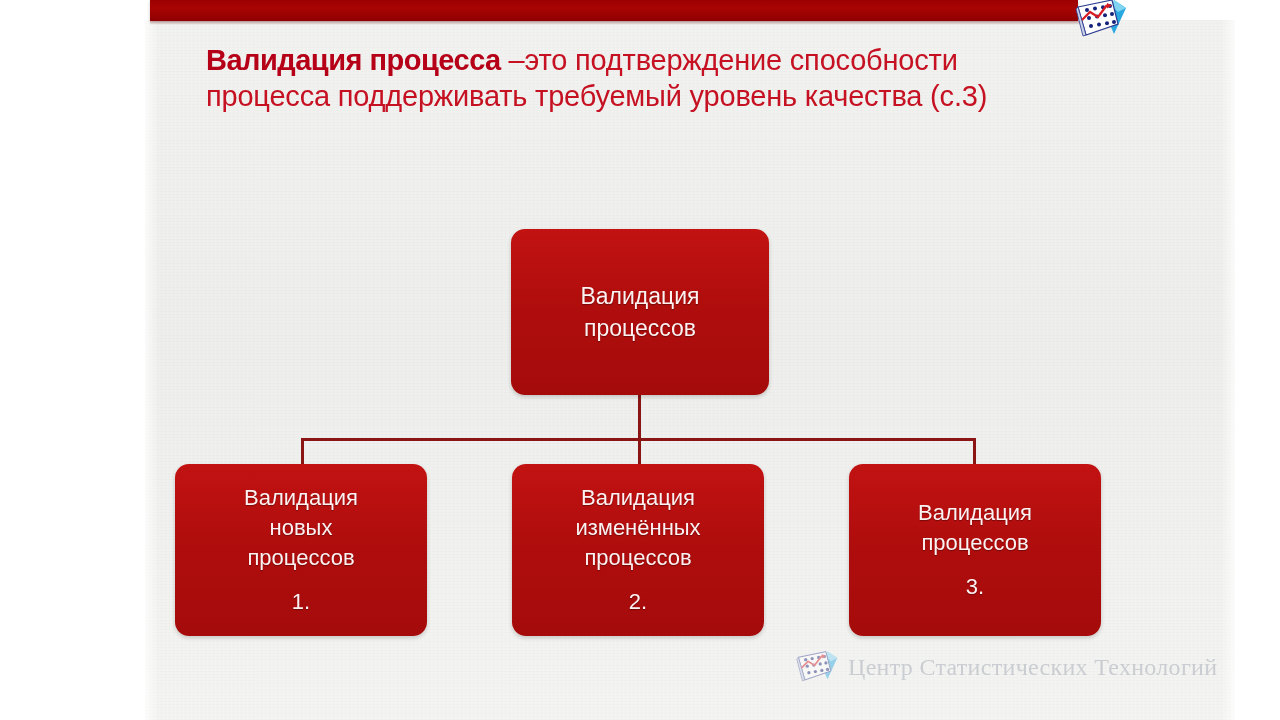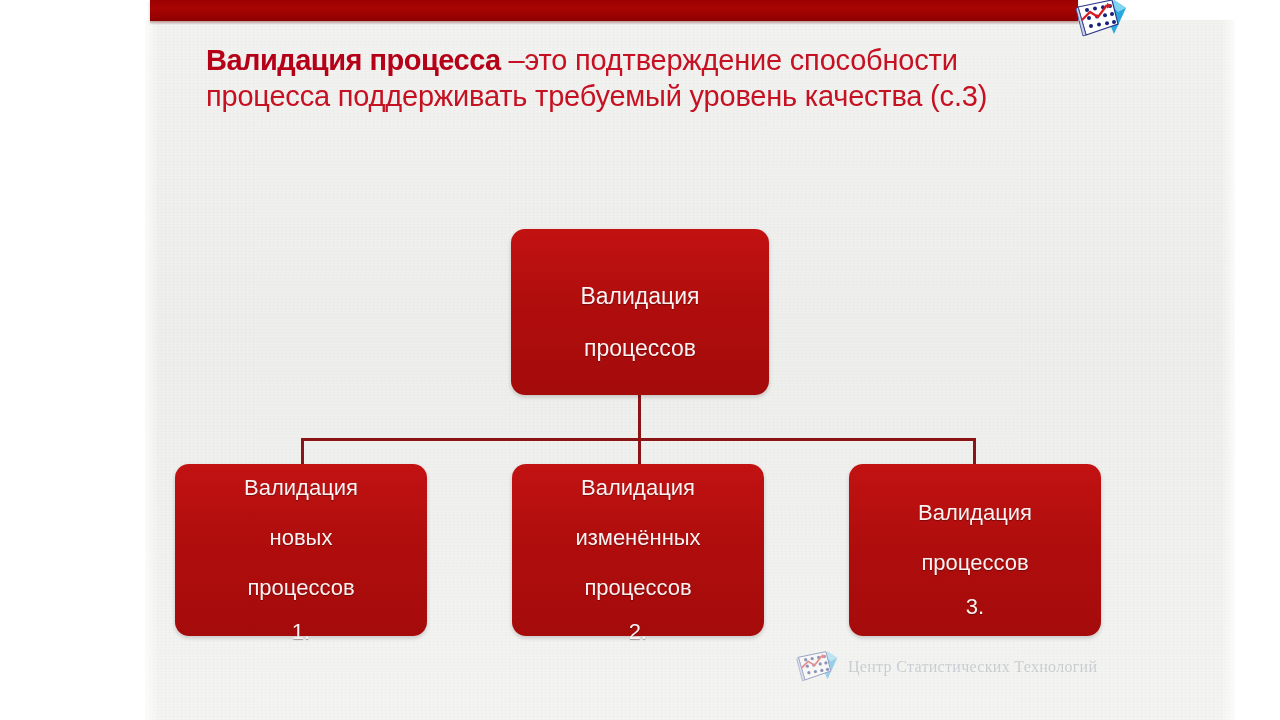--- a/index.html
+++ b/index.html
@@ -123,21 +123,20 @@
     justify-content: center;
     text-align: center;
     pointer-events: auto;
   }
   .node .line {
     display: block;
     font-size: 22px;
     line-height: 30px;
     text-shadow: 0 1px 1px rgba(0,0,0,0.35);
     white-space: nowrap;
-    margin-top: 20px;
   }
   .node .num {
     display: block;
     font-size: 22px;
     line-height: 30px;
     margin-top: 14px;
     text-shadow: 0 1px 1px rgba(0,0,0,0.35);
   }
 
   #node-root {
@@ -169,21 +168,21 @@
     position: absolute;
     left: 795px;
     top: 650px;
     display: flex;
     align-items: center;
     gap: 9px;
     opacity: 0.45;
   }
   #watermark-logo { width: 44px; height: 34px; }
   #watermark-text {
-    font-size: 16px;
+    font-size: 24px;
     color: #9aa2ad;
     font-family: "Liberation Serif", serif;
     letter-spacing: 0.3px;
     white-space: nowrap;
   }
 </style>
 </head>
 <body>
 
 <div id="slide">

